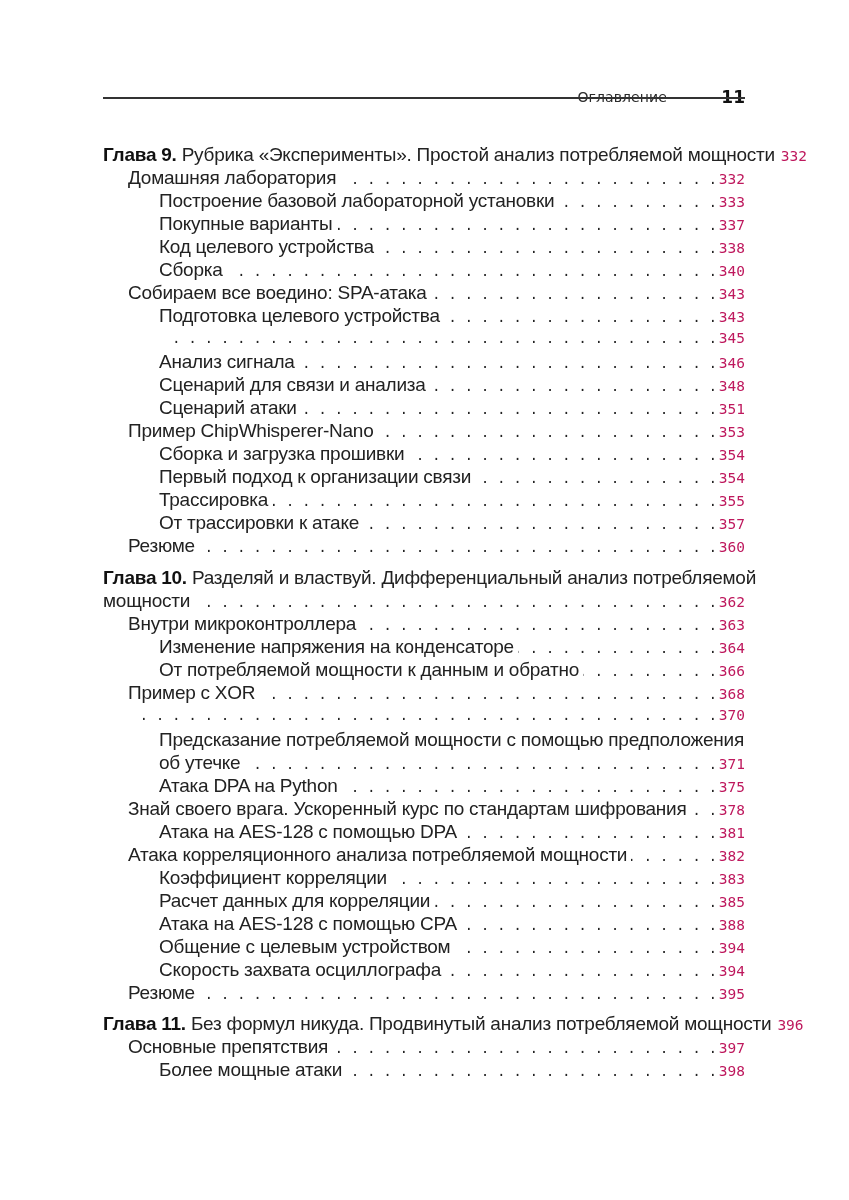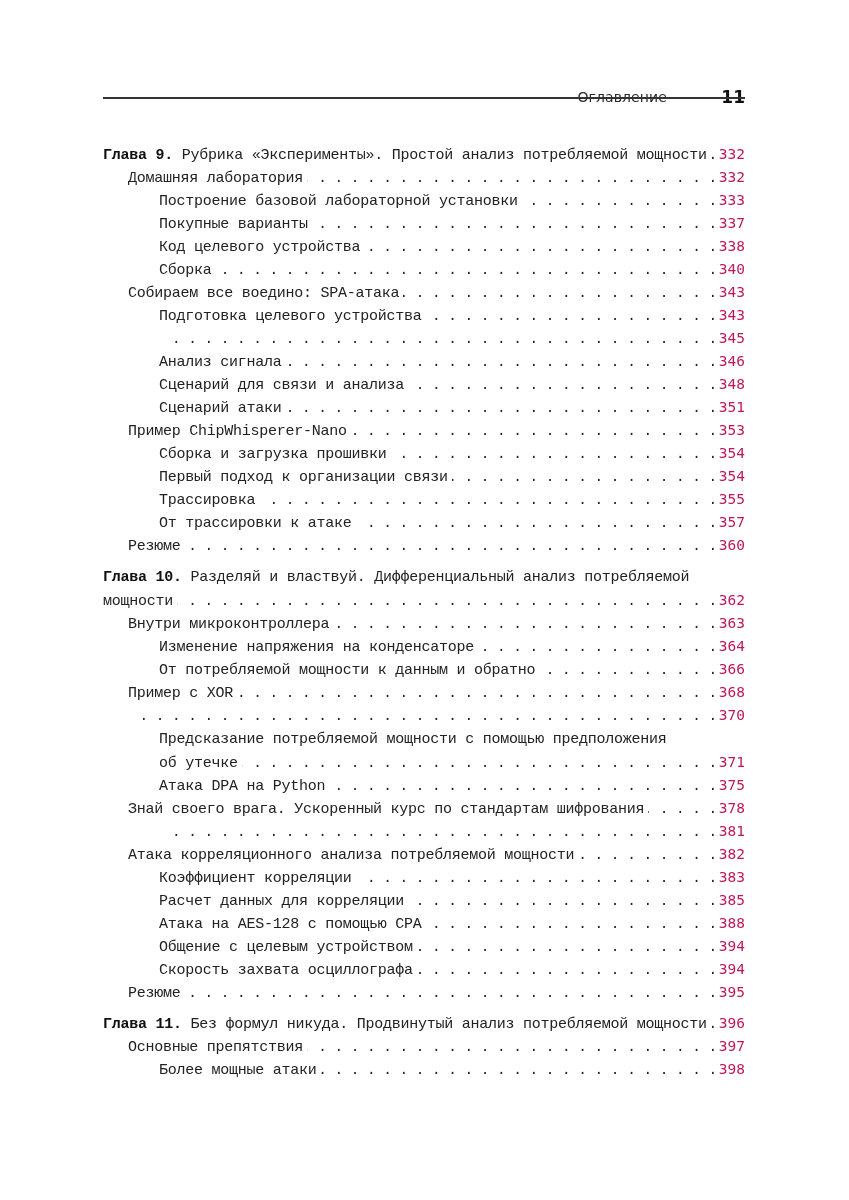--- a/index.html
+++ b/index.html
@@ -9,21 +9,21 @@
   .header-title { position: absolute; right: 78px; top: 4px; font-size: 14px; color: #2a2a2a;
                   font-family: "DejaVu Sans", sans-serif; letter-spacing: 0.1px; }
   .header-page { position: absolute; right: 0px; top: 2px; font-size: 17px; font-weight: bold; color: #111; }
   .header-rule { position: absolute; left: 103px; top: 97px; width: 642px; height: 1.5px; background: #333; }
 
   .toc { position: absolute; left: 103px; top: 143px; width: 642px; }
   .entry { position: relative; display: flex; align-items: baseline; height: 23px; line-height: 23px;
            font-size: 13.6px; white-space: nowrap; }
   .entry.lvl1 { padding-left: 25px; }
   .entry.lvl2 { padding-left: 56px; }
-  .entry .label { flex: 0 0 auto; font-family: Liberation Mono, monospace; font-size: 15px;
+  .entry .label { flex: 0 0 auto; font-family: Liberation Sans, sans-serif; font-size: 19px;
                   letter-spacing: -0.25px; color: #222; }
   .entry .chap { font-weight: bold; color: #111; }
   .entry .dots { flex: 1 1 auto; overflow: hidden; font-family: "DejaVu Sans Mono", monospace;
                  font-size: 13.5px; letter-spacing: 0px; color: #222; margin-left: 4px; margin-right: 2px;
                  text-align: right; direction: rtl; }
   .entry .page { flex: 0 0 auto; font-family: "DejaVu Sans Mono", monospace; font-size: 14.5px; color: #be185d; }
   .entry.wrap-first { height: 24px; align-items: flex-end; }
   .spacer { height: 8px; }
 </style>
 </head>
@@ -174,20 +174,21 @@
       <span class="label">Атака DPA на Python</span>
       <span class="dots">. . . . . . . . . . . . . . . . . . . . . . . . . . . . . . . . . . . . . . . . . . . . . . . . . . . . . . . . . . . . . . . . .</span>
       <span class="page">375</span>
     </div>
     <div class="entry lvl1">
       <span class="label">Знай своего врага. Ускоренный курс по стандартам шифрования</span>
       <span class="dots">. . . . . . . . . . . . . . . . . . . . . . . . . . . . . . . . . . . . . . . . . . . . . . . . . . . . . . . . . . . . . . . . .</span>
       <span class="page">378</span>
     </div>
     <div class="entry lvl2">
+      <span class="label">Атака на AES-128 с помощью DPA</span>
       <span class="dots">. . . . . . . . . . . . . . . . . . . . . . . . . . . . . . . . . . . . . . . . . . . . . . . . . . . . . . . . . . . . . . . . .</span>
       <span class="page">381</span>
     </div>
     <div class="entry lvl1">
       <span class="label">Атака корреляционного анализа потребляемой мощности</span>
       <span class="dots">. . . . . . . . . . . . . . . . . . . . . . . . . . . . . . . . . . . . . . . . . . . . . . . . . . . . . . . . . . . . . . . . .</span>
       <span class="page">382</span>
     </div>
     <div class="entry lvl2">
       <span class="label">Коэффициент корреляции</span>

